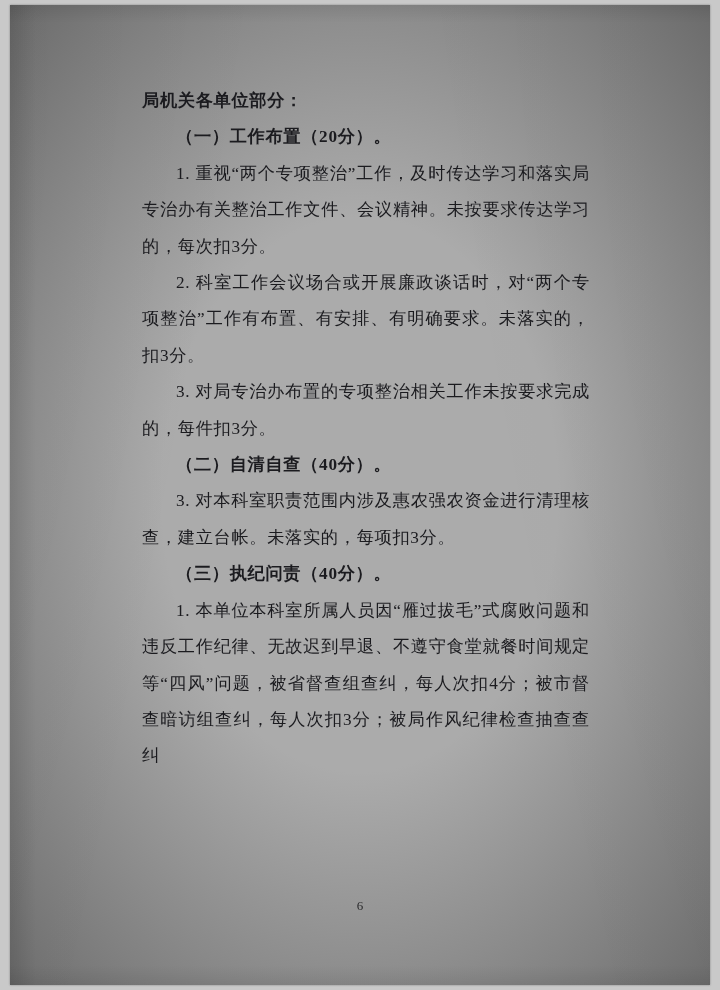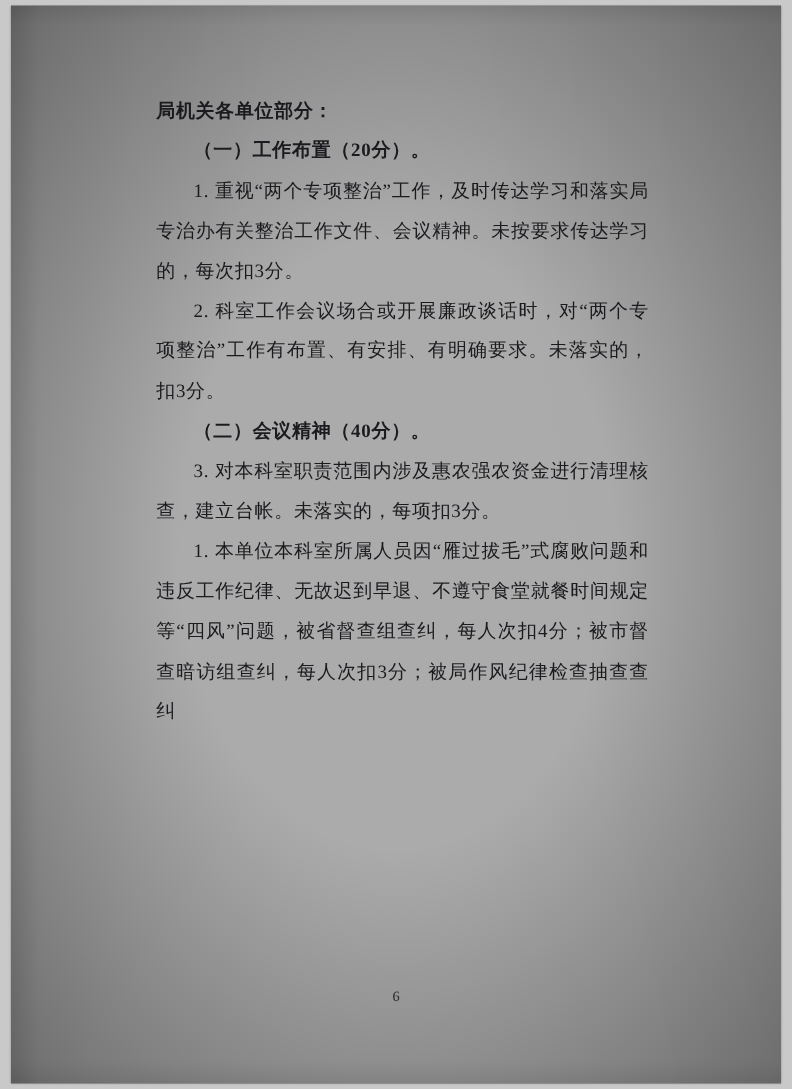--- a/index.html
+++ b/index.html
@@ -96,19 +96,21 @@
 <div class="page">
   <div class="edge-shade-left"></div>
   <div class="edge-shade-top"></div>
   <div class="edge-shade-bottom"></div>
 
   <div class="content">
     <p class="para heading">局机关各单位部分：</p>
     <p class="para sub-heading">（一）工作布置（20分）。</p>
     <p class="para indent2">1. 重视“两个专项整治”工作，及时传达学习和落实局专治办有关整治工作文件、会议精神。未按要求传达学习的，每次扣3分。</p>
     <p class="para indent2">2. 科室工作会议场合或开展廉政谈话时，对“两个专项整治”工作有布置、有安排、有明确要求。未落实的，扣3分。</p>
-    <p class="para sub-heading">（二）会议精神（40分）。</p>
+    <p class="para indent2">3. 对局专治办布置的专项整治相关工作未按要求完成的，每件扣3分。</p>
+    <p class="para sub-heading">（二）自清自查（40分）。</p>
     <p class="para indent2">3. 对本科室职责范围内涉及惠农强农资金进行清理核查，建立台帐。未落实的，每项扣3分。</p>
+    <p class="para sub-heading">（三）执纪问责（40分）。</p>
     <p class="para indent2">1. 本单位本科室所属人员因“雁过拔毛”式腐败问题和违反工作纪律、无故迟到早退、不遵守食堂就餐时间规定等“四风”问题，被省督查组查纠，每人次扣4分；被市督查暗访组查纠，每人次扣3分；被局作风纪律检查抽查查纠</p>
   </div>
 
   <div class="page-number">6</div>
 </div>
 
 </body></html>

